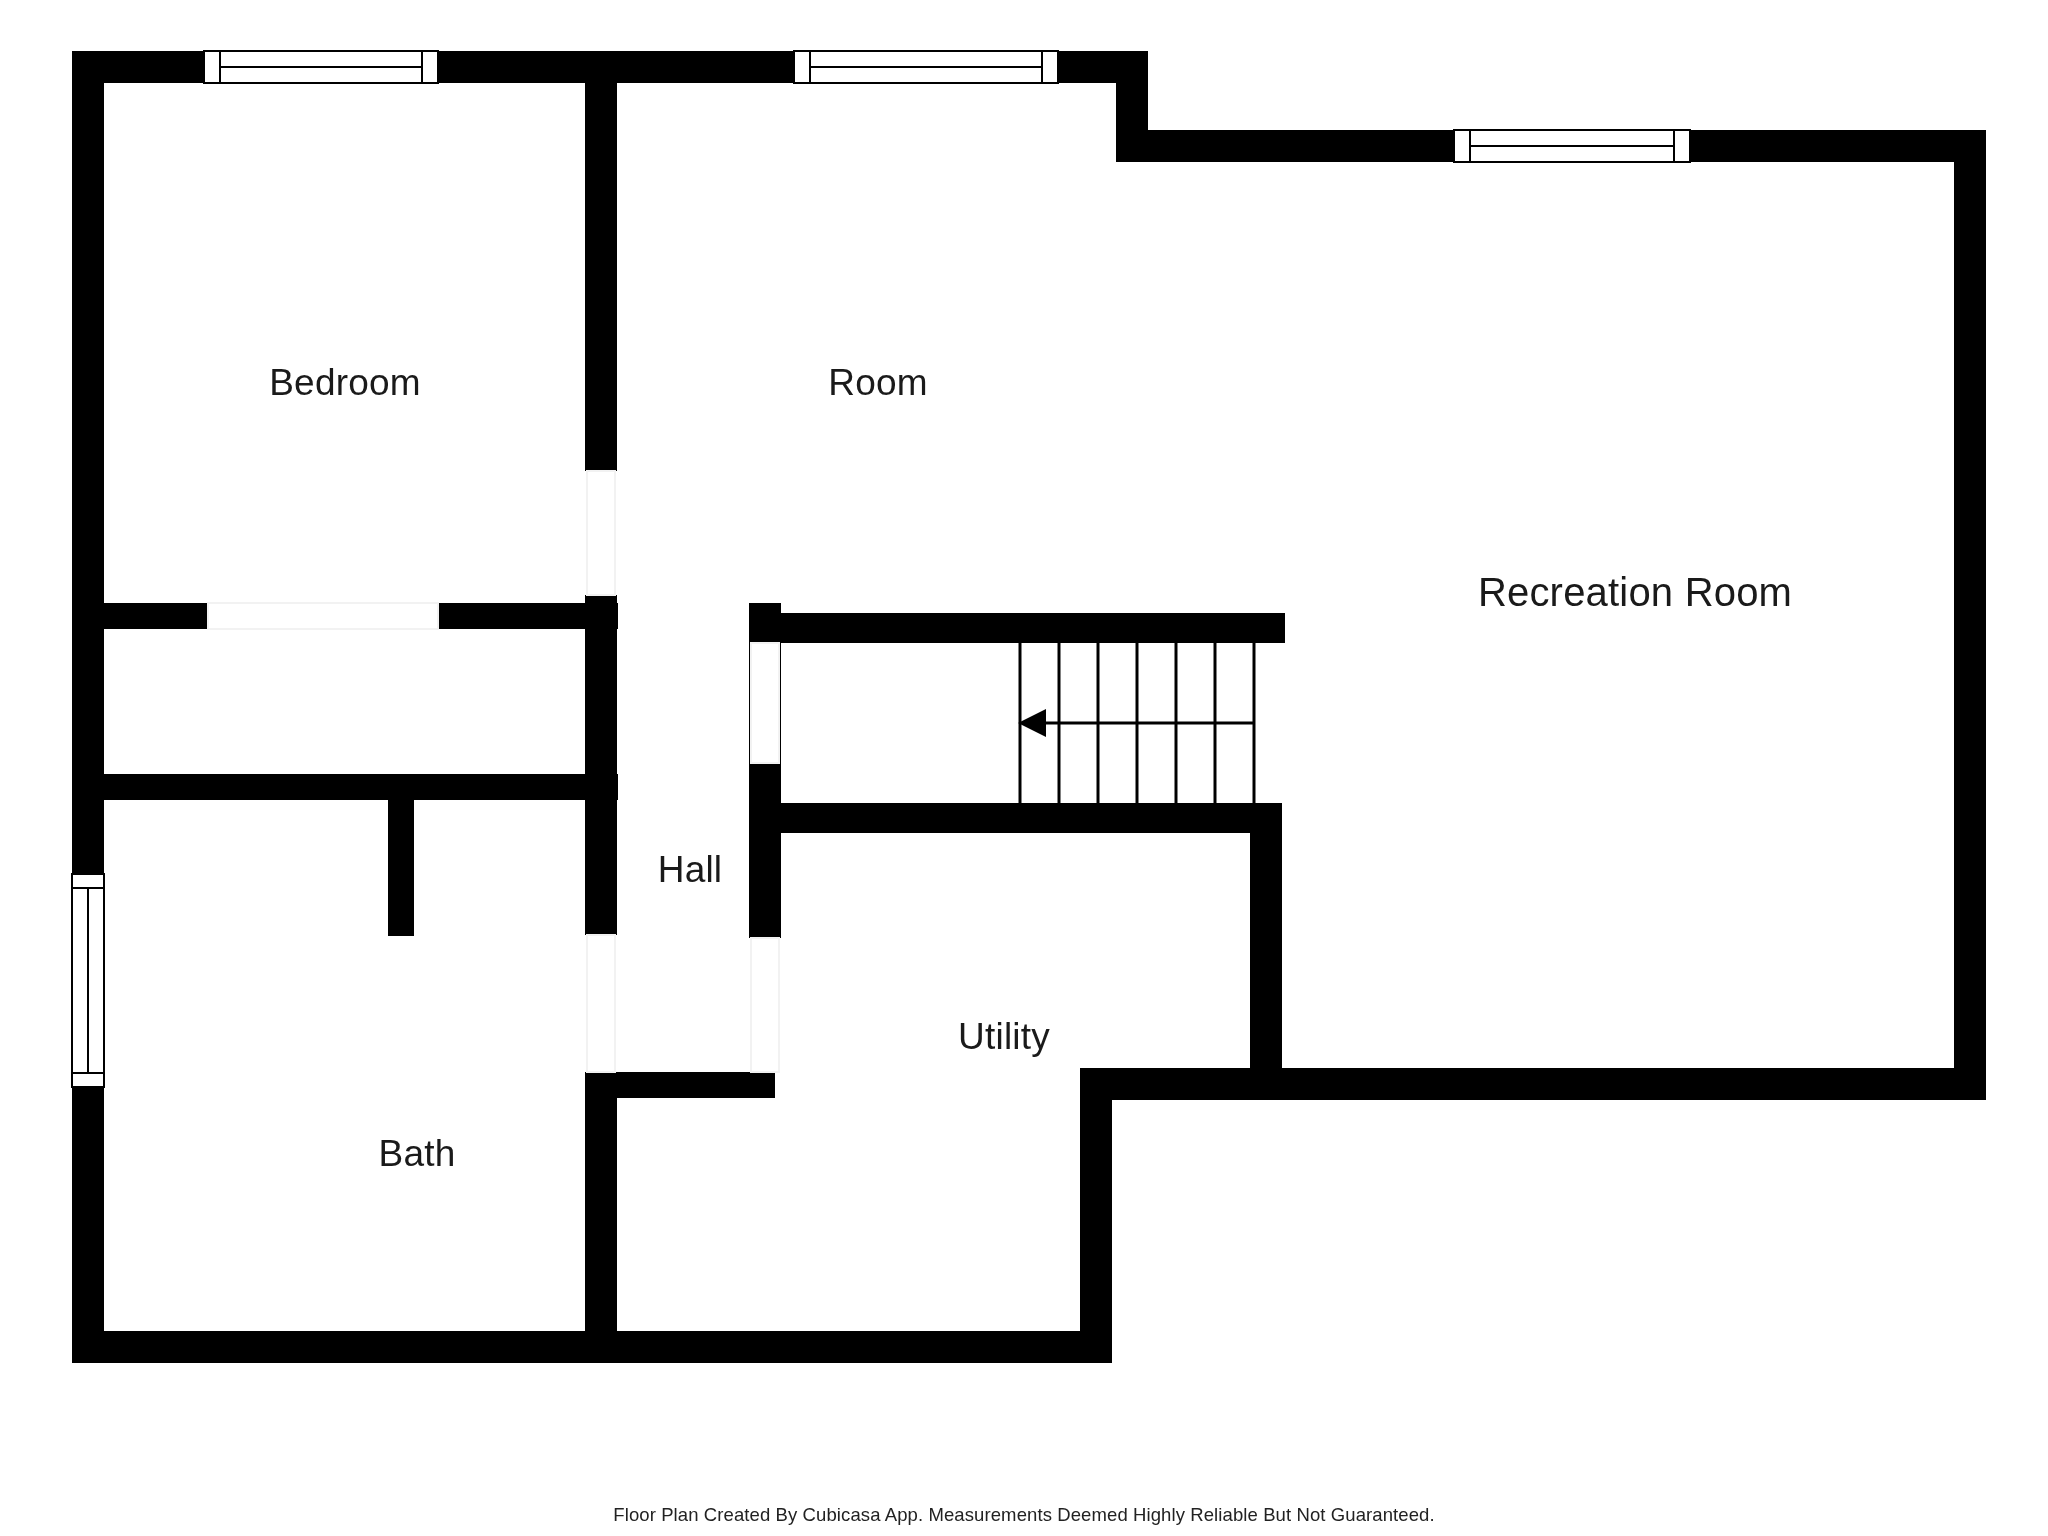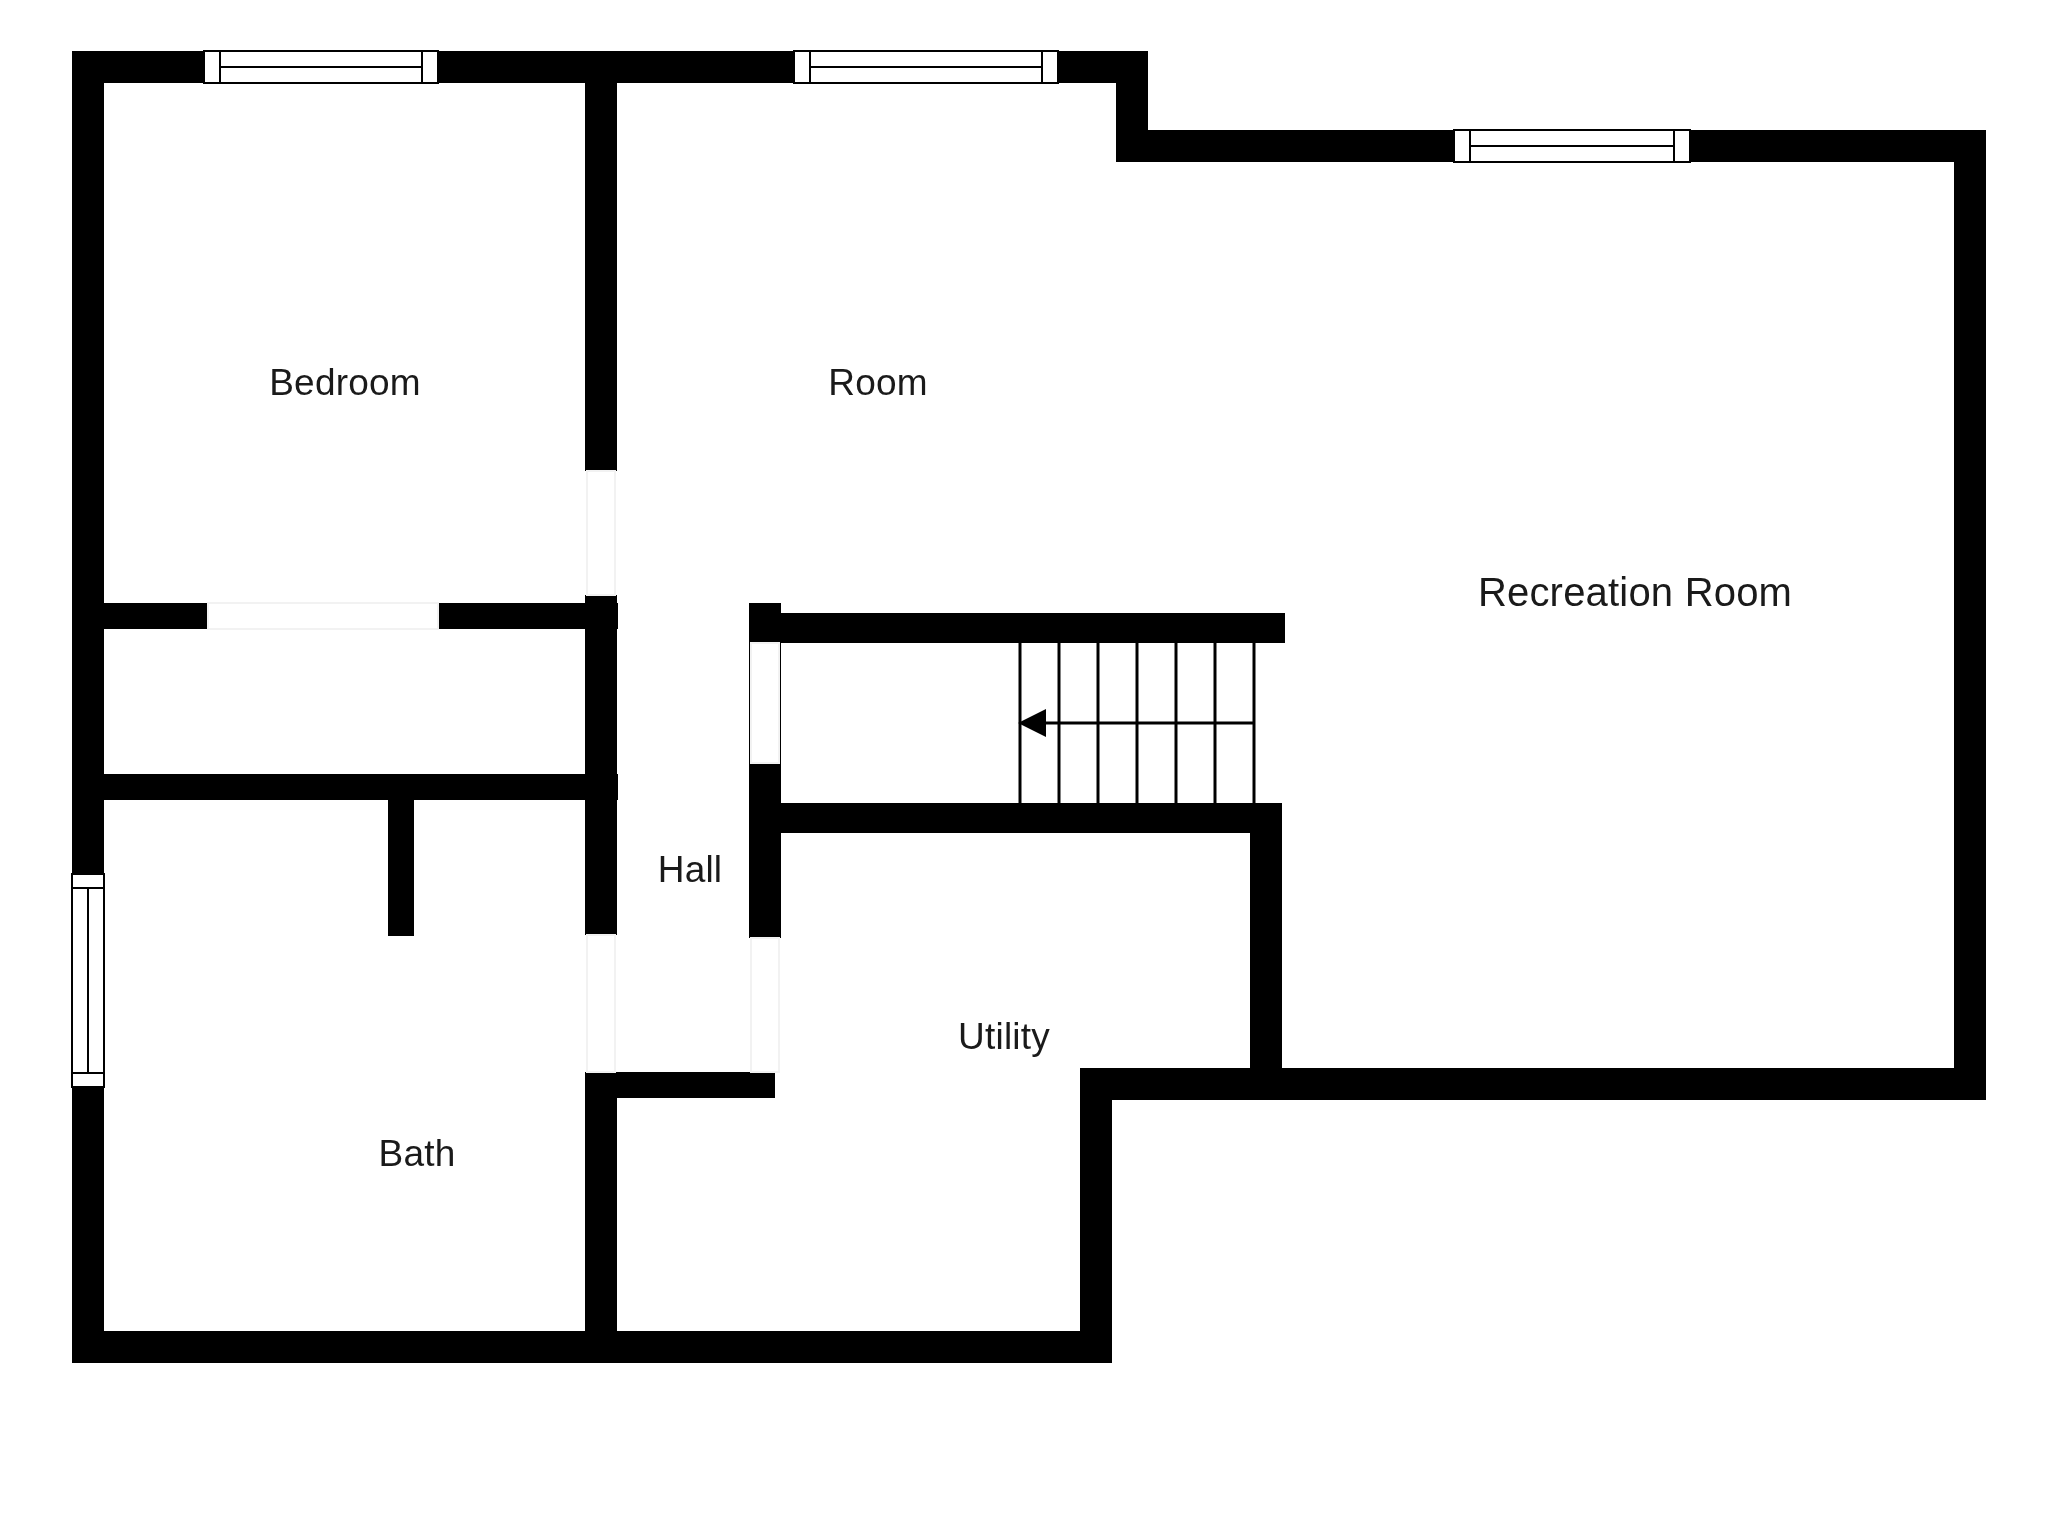--- a/index.html
+++ b/index.html
@@ -164,14 +164,15 @@
       <text class="room-label" x="345" y="368">Bedroom</text>
       <text class="room-label" x="878" y="368">Room</text>
       <text class="room-label big" x="1635" y="578">Recreation Room</text>
       <text class="room-label" x="690" y="855">Hall</text>
       <text class="room-label" x="1004" y="1022">Utility</text>
       <text class="room-label" x="417" y="1139">Bath</text>
     </g>
 
   </svg>
 
+  <div class="footer-note">Floor Plan Created By Cubicasa App. Measurements Deemed Highly Reliable But Not Guaranteed.</div>
 
 </div>
 
 </body></html>

